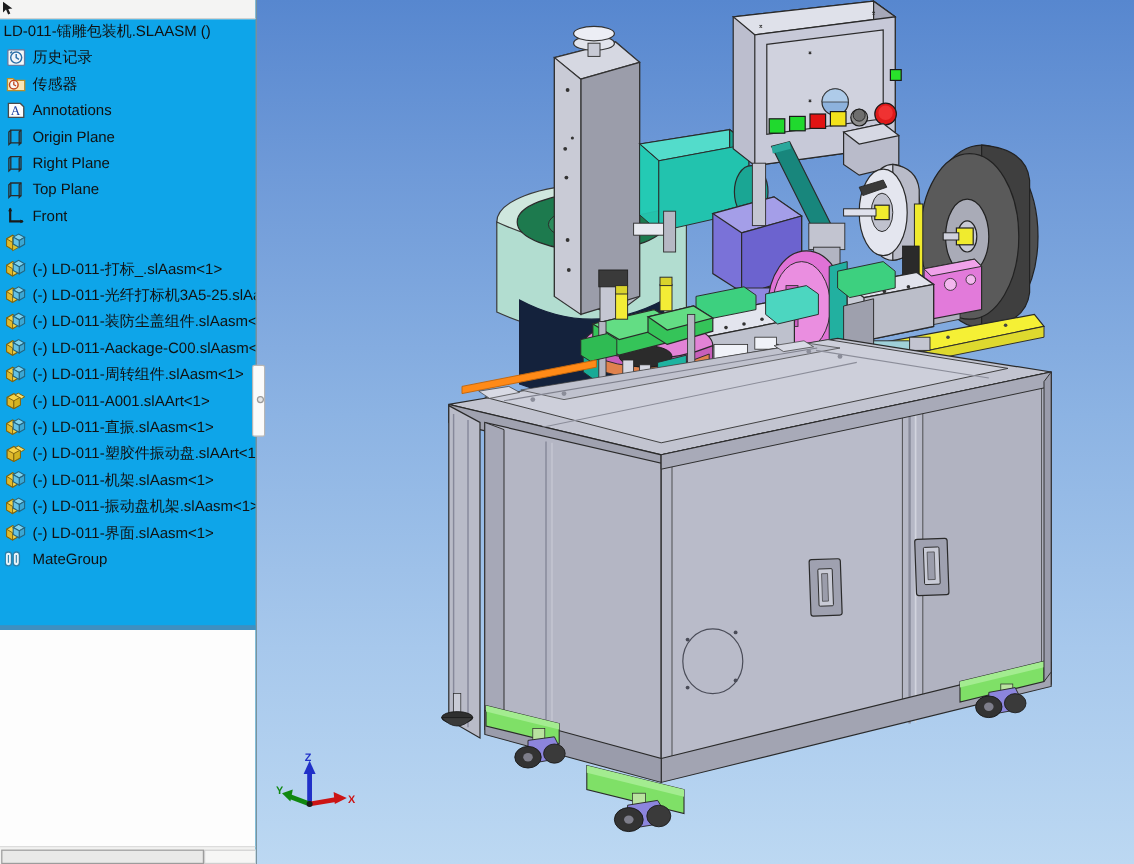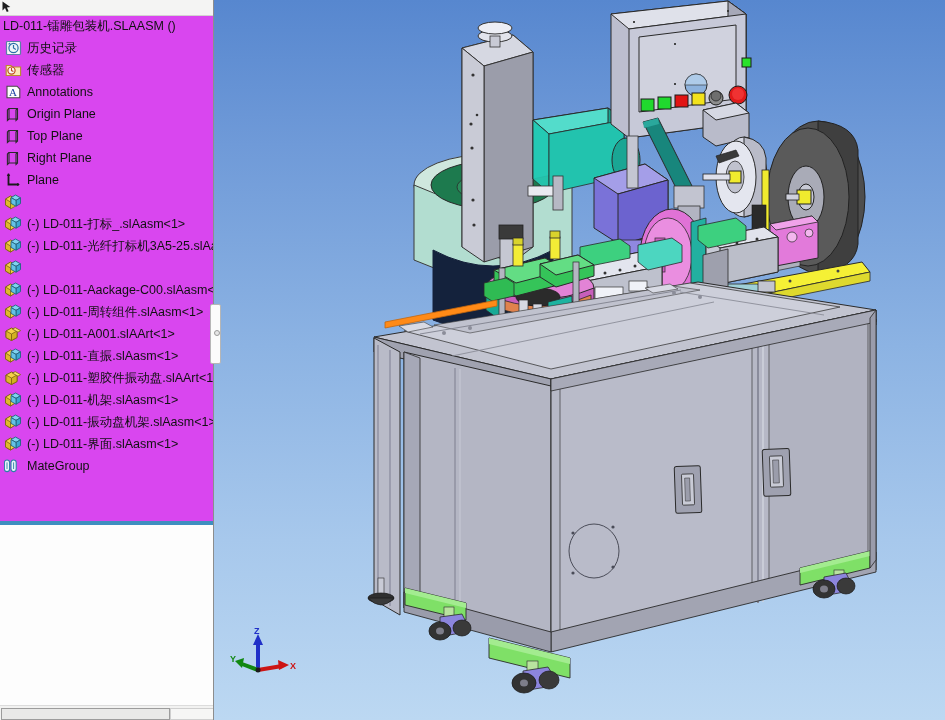--- a/index.html
+++ b/index.html
@@ -13,21 +13,21 @@
   
   #viewport{
     position:absolute;left:0;top:0;width:945px;height:720px;
     background:linear-gradient(to bottom,#5787cf 0%,#6f9ad8 20%,#8cb3e3 48%,#a7c8ec 75%,#bcd8f2 100%);
   }
   #vpsvg{position:absolute;left:0;top:0;}
 
   
   #treepanel{
     position:absolute;left:0;top:0;width:214px;height:720px;
-    background:#d946ef;border-right:1px solid #8d8d8d;
+    background:#0ea5e9;border-right:1px solid #8d8d8d;
     box-sizing:border-box;overflow:hidden;
   }
   #tree-toolbar{
     position:relative;height:15px;background:#f4f4f3;
     border-bottom:1px solid #d2d2d0;
   }
   #tree-cursor{
     position:absolute;left:2px;top:1px;width:10px;height:12px;
   }
   #tree-root{
@@ -461,43 +461,43 @@
       </div>
 
       <div class="trow">
         <span class="ico">
           <svg width="17" height="16" viewBox="0 0 17 16">
             <path d="M4 2.5 L12.5 2.5 L12.5 13 L4 13 Z" fill="none" stroke="#2a2a2a" stroke-width="1.1"></path>
             <path d="M4 2.5 L2.4 4 L2.4 14.5 L4 13" fill="none" stroke="#2a2a2a" stroke-width="1.1"></path>
             <path d="M12.5 2.5 L11 4 L11 14.5 L12.5 13" fill="none" stroke="#2a2a2a" stroke-width="1.1"></path>
           </svg>
         </span>
-        <span class="lbl">Top Plane</span>
+        <span class="lbl">Right Plane</span>
       </div>
 
       <div class="trow">
         <span class="ico">
           <svg width="17" height="16" viewBox="0 0 17 16">
             <path d="M4 2.5 L12.5 2.5 L12.5 13 L4 13 Z" fill="none" stroke="#2a2a2a" stroke-width="1.1"></path>
             <path d="M4 2.5 L2.4 4 L2.4 14.5 L4 13" fill="none" stroke="#2a2a2a" stroke-width="1.1"></path>
             <path d="M12.5 2.5 L11 4 L11 14.5 L12.5 13" fill="none" stroke="#2a2a2a" stroke-width="1.1"></path>
           </svg>
         </span>
-        <span class="lbl">Right Plane</span>
+        <span class="lbl">Top Plane</span>
       </div>
 
       <div class="trow">
         <span class="ico">
           <svg width="17" height="16" viewBox="0 0 17 16">
             <path d="M3.5 1.8 L3.5 12.5 L14 12.5" stroke="#1a1a1a" stroke-width="1.8" fill="none"></path>
             <path d="M3.5 1.2 L1.8 4 L5.2 4 Z" fill="#1a1a1a"></path>
             <path d="M14.8 12.5 L12 10.9 L12 14.1 Z" fill="#1a1a1a"></path>
           </svg>
         </span>
-        <span class="lbl">Plane</span>
+        <span class="lbl">Front</span>
       </div>
 
       <div class="trow">
         <span class="ico">
           <svg width="18" height="17" viewBox="0 0 18 17">
             <path d="M1.5 5 L6.5 2 L11.5 5 L11.5 11 L6.5 14 L1.5 11 Z" fill="#f5d246" stroke="#7d6310" stroke-width="1"></path>
             <path d="M1.5 5 L6.5 8 L6.5 14 L1.5 11 Z" fill="#e0b92c" stroke="#7d6310" stroke-width="0.8"></path>
             <path d="M6.5 4.2 L11.2 6.9 L11.2 12.3 L6.5 15 L6.5 4.2 Z" fill="#d9c22e" stroke="#7d6310" stroke-width="0.7"></path>
             <path d="M7 3.6 L12 6.4 L16.5 3.8 L11.5 1 Z" fill="#7fd3f0" stroke="#24647e" stroke-width="0.9"></path>
             <path d="M12 6.4 L16.5 3.8 L16.5 9.6 L12 12.2 Z" fill="#3ba7d4" stroke="#24647e" stroke-width="0.9"></path>
@@ -535,20 +535,21 @@
       <div class="trow">
         <span class="ico">
           <svg width="18" height="17" viewBox="0 0 18 17">
             <path d="M1.5 5 L6.5 2 L11.5 5 L11.5 11 L6.5 14 L1.5 11 Z" fill="#f5d246" stroke="#7d6310" stroke-width="1"></path>
             <path d="M1.5 5 L6.5 8 L6.5 14 L1.5 11 Z" fill="#e0b92c" stroke="#7d6310" stroke-width="0.8"></path>
             <path d="M7 3.6 L12 6.4 L16.5 3.8 L11.5 1 Z" fill="#7fd3f0" stroke="#24647e" stroke-width="0.9"></path>
             <path d="M12 6.4 L16.5 3.8 L16.5 9.6 L12 12.2 Z" fill="#3ba7d4" stroke="#24647e" stroke-width="0.9"></path>
             <path d="M7 3.6 L12 6.4 L12 12.2 L7 9.4 Z" fill="#65c2e6" stroke="#24647e" stroke-width="0.9"></path>
           </svg>
         </span>
+        <span class="lbl">(-) LD-011-装防尘盖组件.slAasm&lt;</span>
       </div>
 
       <div class="trow">
         <span class="ico">
           <svg width="18" height="17" viewBox="0 0 18 17">
             <path d="M1.5 5 L6.5 2 L11.5 5 L11.5 11 L6.5 14 L1.5 11 Z" fill="#f5d246" stroke="#7d6310" stroke-width="1"></path>
             <path d="M1.5 5 L6.5 8 L6.5 14 L1.5 11 Z" fill="#e0b92c" stroke="#7d6310" stroke-width="0.8"></path>
             <path d="M7 3.6 L12 6.4 L16.5 3.8 L11.5 1 Z" fill="#7fd3f0" stroke="#24647e" stroke-width="0.9"></path>
             <path d="M12 6.4 L16.5 3.8 L16.5 9.6 L12 12.2 Z" fill="#3ba7d4" stroke="#24647e" stroke-width="0.9"></path>
             <path d="M7 3.6 L12 6.4 L12 12.2 L7 9.4 Z" fill="#65c2e6" stroke="#24647e" stroke-width="0.9"></path>

